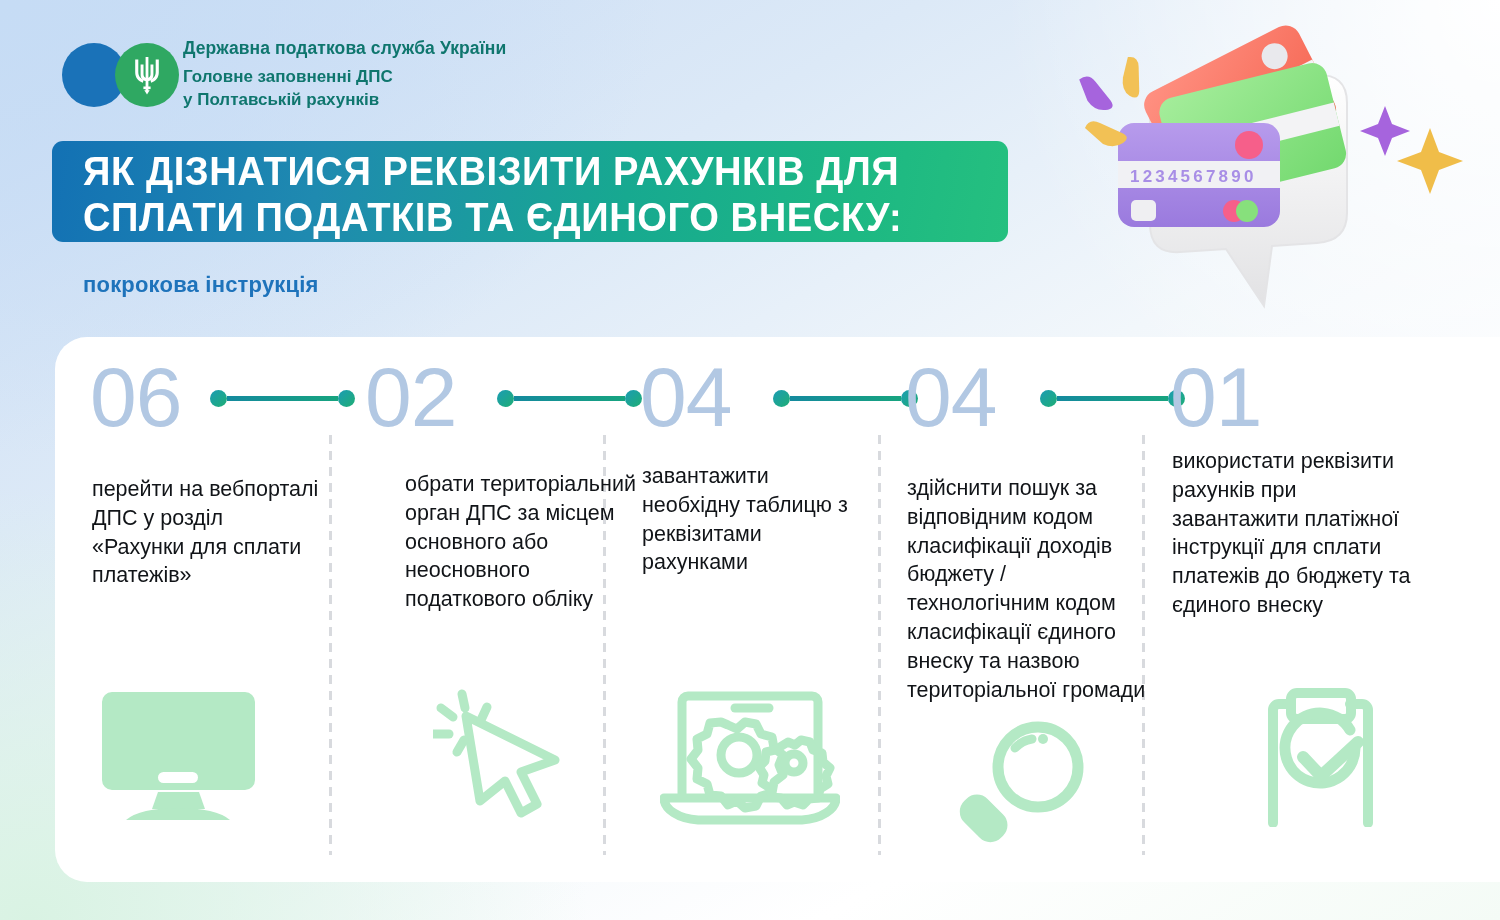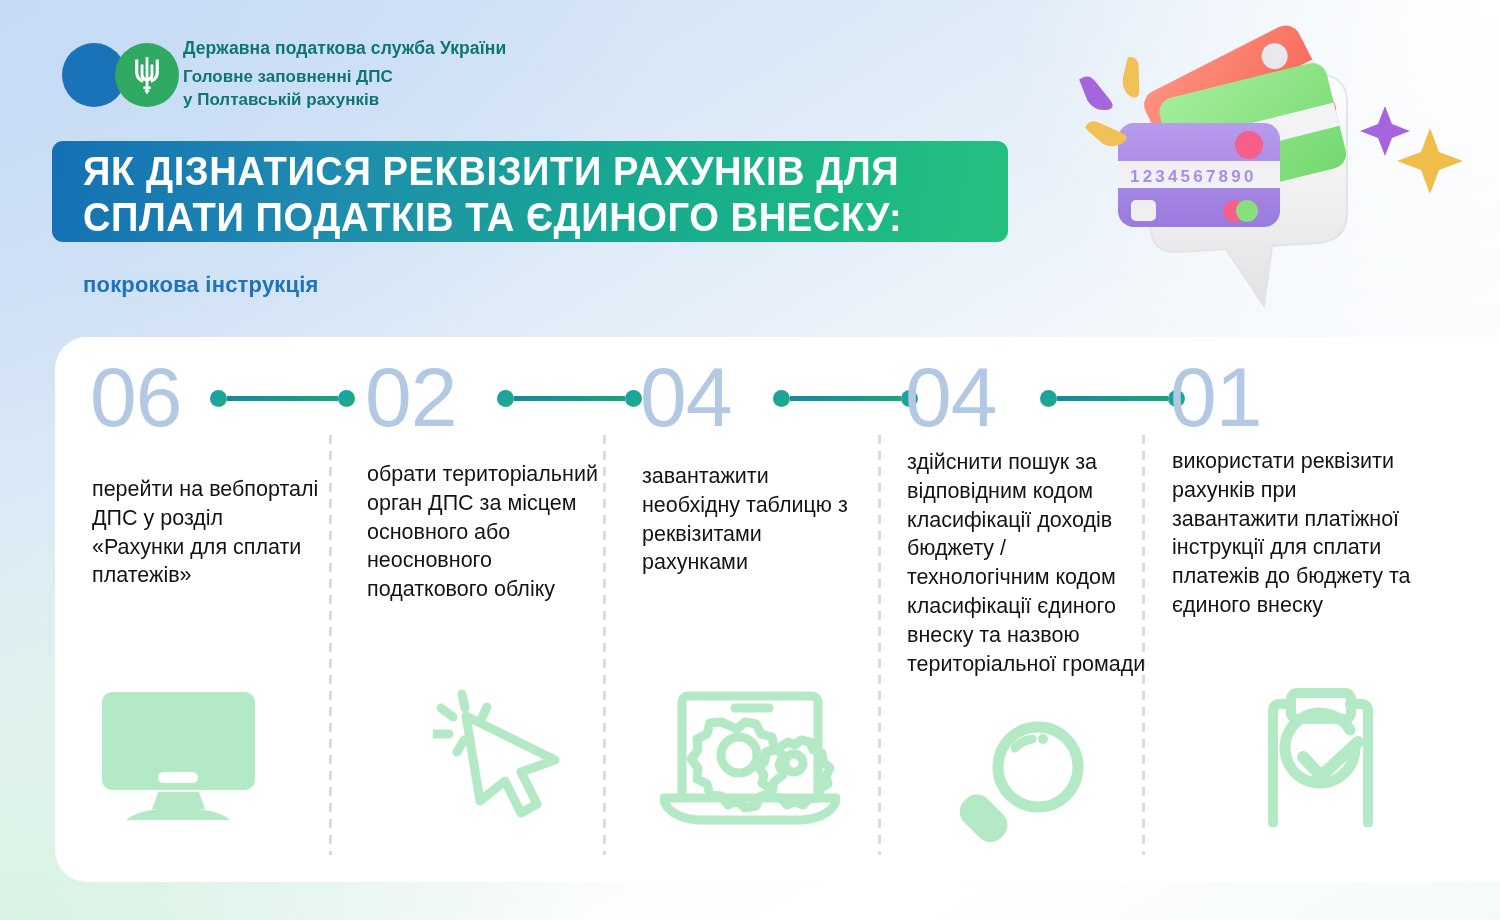--- a/index.html
+++ b/index.html
@@ -208,21 +208,21 @@
                    M16 12 h133 v63 h-133 Z"></path>
           <rect x="62" y="80" width="40" height="11" rx="5.5" fill="#ffffff"></rect>
           <path d="M62 100 h41 l6 17 h-53 Z"></path>
           <path d="M30 128 q14 -12 52 -12 q38 0 52 12 Z"></path>
         </svg>
       </div>
     </div>
 
     <div class="step" style="left:310px;width:240px;">
       <div class="step-num">02</div>
-      <div class="step-text" style="top:123px;width:240px;">обрати територіальний орган ДПС за місцем основного або неосновного податкового обліку</div>
+      <div class="step-text" style="top:133px;width:240px;margin-left:38px;">обрати територіальний орган ДПС за місцем основного або неосновного податкового обліку</div>
       <div class="icon-wrap" style="left:68px;top:345px;">
         <svg width="150" height="140" viewBox="0 0 150 140" fill="none" stroke="#b4e9c5" stroke-width="9" stroke-linecap="round" stroke-linejoin="round">
           <path d="M33 34 L122 78 L88 90 L104 122 L88 131 L72 99 L47 119 Z"></path>
           <path d="M29 12 L32 26"></path>
           <path d="M8 26 L20 35"></path>
           <path d="M0 52 L16 52"></path>
           <path d="M54 25 L48 38"></path>
           <path d="M24 70 L31 58"></path>
         </svg>
       </div>
@@ -239,21 +239,21 @@
           <path d="M68 35 l9 4 l8 -7 l11 2 l5 10 l11 3 l2 11 l9 7 l-4 10 l4 10 l-9 7 l-2 11 l-11 3 l-5 10 l-11 2 l-8 -7 l-9 4 l-7 -9 l-11 -1 l-3 -11 l-10 -5 l1 -11 l-7 -9 l7 -9 l-1 -11 l10 -5 l3 -11 l11 -1 Z"></path>
           <circle cx="79" cy="65" r="18"></circle>
           <path d="M128 52 l7 3 l6 -5 l9 2 l3 8 l9 3 l1 9 l7 6 l-4 8 l2 8 l-8 5 l-2 9 l-9 1 l-6 6 l-9 -3 l-7 3 l-6 -7 l-9 -1 l-2 -9 l-8 -5 l2 -8 l-5 -8 l6 -6 l1 -9 l9 -2 Z"></path>
           <circle cx="134" cy="73" r="9"></circle>
         </svg>
       </div>
     </div>
 
     <div class="step" style="left:850px;width:245px;">
       <div class="step-num">04</div>
-      <div class="step-text" style="top:111px;width:242px;">здійснити пошук за відповідним кодом класифікації доходів бюджету / технологічним кодом класифікації єдиного внеску та назвою територіальної громади</div>
+      <div class="step-text" style="top:137px;width:242px;">здійснити пошук за відповідним кодом класифікації доходів бюджету / технологічним кодом класифікації єдиного внеску та назвою територіальної громади</div>
       <div class="icon-wrap" style="left:48px;top:383px;">
         <svg width="140" height="130" viewBox="0 0 140 130" fill="none">
           <circle cx="85" cy="47" r="40" stroke="#b4e9c5" stroke-width="11"></circle>
           <path d="M62 28 a30 30 0 0 1 17 -9" stroke="#b4e9c5" stroke-width="9" stroke-linecap="round"></path>
           <circle cx="90" cy="19" r="5" fill="#b4e9c5"></circle>
           <rect x="5" y="82" width="52" height="33" rx="15" fill="#b4e9c5" transform="rotate(45 31 98)"></rect>
         </svg>
       </div>
     </div>
 

